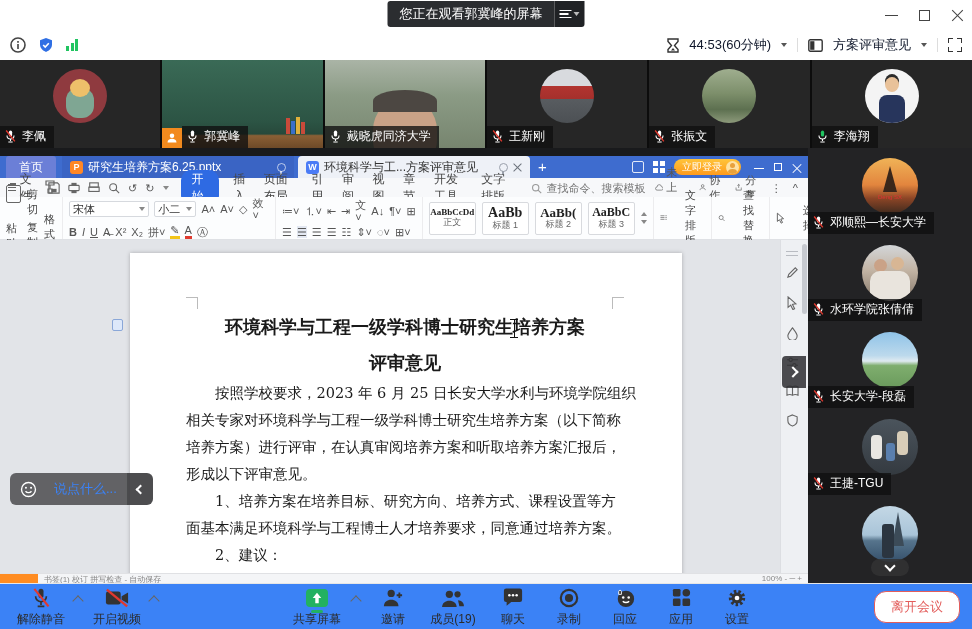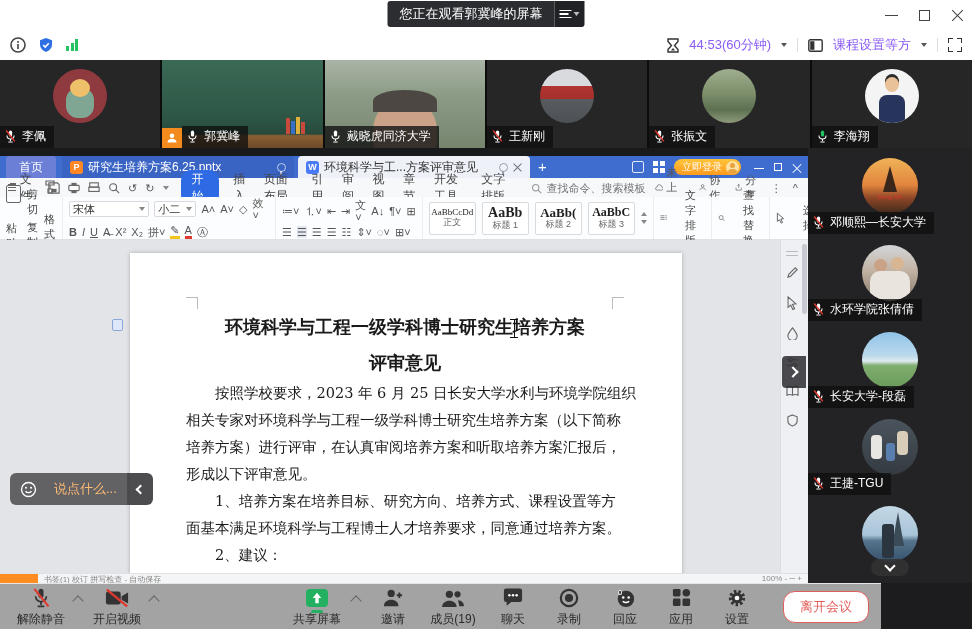--- a/index.html
+++ b/index.html
@@ -25,21 +25,21 @@
   .wc-min::after { content:""; position:absolute; left:0; right:0; top:6px; border-top:1.6px solid #444; }
   .wc-max::after { content:""; position:absolute; inset:1px; border:1.6px solid #444; }
   .wc-close::before,.wc-close::after { content:""; position:absolute; left:-1px; right:-1px; top:6px;
         border-top:1.6px solid #444; }
   .wc-close::before { transform:rotate(45deg);} .wc-close::after { transform:rotate(-45deg);}
 
   
   .statusrow { position:absolute; left:0; top:30px; width:972px; height:30px; background:#fff; }
   .sr-left { position:absolute; left:10px; top:0; height:30px; display:flex; align-items:center; gap:12px; }
   .sr-right { position:absolute; right:10px; top:0; height:30px; display:flex; align-items:center; gap:10px;
-              font-size:13px; color:#8b5cf6; }
+              font-size:13px; color:#0f172a; }
   .sr-sep { width:1px; height:14px; background:#ddd; }
   .bars { display:flex; align-items:flex-end; gap:1.5px; height:12px; }
   .bars i { width:3px; background:#21c461; display:block; }
   .bars i:nth-child(1){height:5px;} .bars i:nth-child(2){height:8px;} .bars i:nth-child(3){height:12px;}
   .fsbrackets { width:14px; height:14px; position:relative; }
   .fsbrackets i { position:absolute; width:5px; height:5px; border:1.8px solid #333; }
   .fsbrackets i:nth-child(1){left:0;top:0;border-right:none;border-bottom:none;}
   .fsbrackets i:nth-child(2){right:0;top:0;border-left:none;border-bottom:none;}
   .fsbrackets i:nth-child(3){left:0;bottom:0;border-right:none;border-top:none;}
   .fsbrackets i:nth-child(4){right:0;bottom:0;border-left:none;border-top:none;}
@@ -149,21 +149,21 @@
   .rrows { display:flex; flex-direction:column; justify-content:center; gap:3px; }
   .rrow { display:flex; align-items:center; gap:5px; }
   .gly { color:#555; font-size:11px; line-height:12px; }
   .combo { border:1px solid #d6d9de; background:#fff; border-radius:2px; font-size:11px; color:#333;
            display:flex; align-items:center; justify-content:space-between; padding:0 3px; height:16px; }
   .clip-ico { width:15px; height:18px; border:1.4px solid #666; border-radius:2px; position:relative; }
   .clip-ico::before { content:""; position:absolute; left:3px; top:-3px; width:6px; height:3px; background:#666; }
   .fmt-b { font-weight:bold; } .fmt-i { font-style:italic; } .fmt-u { text-decoration:underline; }
   .style-card { width:47px; height:33px; border:1px solid #d8dade; background:#fff; border-radius:2px;
                 display:flex; flex-direction:column; align-items:center; justify-content:center; line-height:1.1; }
-  .style-card .sample { font-family:"Liberation Serif",serif; color:#222; }
+  .style-card .sample { font-family:"Liberation Serif",serif; color:#222;font-weight:bold; }
   .style-card .sname { font-size:9px; color:#666; }
   .bigtool { display:flex; flex-direction:row; align-items:center; justify-content:center; gap:18px; color:#444; }
   .bigtool svg { display:block; }
 
   
   .docarea { position:absolute; left:0; top:240px; width:780px; height:333px; background:#e2e4e8; overflow:hidden; }
   .page { position:absolute; left:130px; top:13px; width:552px; height:360px; background:#fff;
           box-shadow:0 0 4px rgba(0,0,0,.25); }
   .cornermark { position:absolute; width:12px; height:12px; border-top:1px solid #bbb; }
   .cm-l { left:56px; top:44px; border-right:1px solid #bbb; }
@@ -233,27 +233,27 @@
   .more-chip { position:absolute; left:50%; transform:translateX(-50%); bottom:6px; width:38px; height:17px;
                background:rgba(50,50,52,.85); border-radius:9px; display:flex; align-items:center; justify-content:center; }
   .chev-down { width:8px; height:8px; border-left:2.2px solid #fff; border-bottom:2.2px solid #fff;
                transform:rotate(-45deg); margin-top:-3px; }
 
   
   .chatpill { position:absolute; left:10px; top:473px; height:32px; display:flex; align-items:stretch;
               border-radius:6px; overflow:hidden; }
   .cp-main { background:rgba(80,80,82,.88); display:flex; align-items:center; gap:8px; padding:0 10px; }
   .cp-sep { width:1px; background:rgba(255,255,255,.25); margin:7px 0; }
-  .cp-text { color:#fdba74; font-size:13px; }
+  .cp-text { color:#3b82f6; font-size:13px; }
   .cp-collapse { background:rgba(62,62,64,.92); width:26px; display:flex; align-items:center; justify-content:center; }
   .chev-left { width:7px; height:7px; border-left:2px solid #fff; border-bottom:2px solid #fff;
                transform:rotate(45deg); margin-left:2px; }
 
   
-  .bottombar { position:absolute; left:0; top:583px; width:881px; height:46px; background:#a3a3a3;
+  .bottombar { position:absolute; left:0; top:583px; width:972px; height:46px; background:#3b82f6;
                border-top:1px solid #e6e6e6; }
   .bb-group { position:absolute; top:0; height:46px; display:flex; align-items:center; }
   .bb-left { left:12px; gap:4px; } .bb-center { left:288px; gap:6px; }
   .bb-item { display:flex; flex-direction:column; align-items:center; justify-content:center; gap:2px;
              width:58px; cursor:pointer; }
   .bb-item.narrow { width:50px; }
   .bb-label { font-size:12px; color:#2b2b2b; white-space:nowrap; }
   .bb-ico { height:22px; display:flex; align-items:center; justify-content:center; position:relative; }
   .bb-chev { width:8px; height:8px; border-left:1.8px solid #666; border-top:1.8px solid #666;
              transform:rotate(45deg); margin:0 2px 12px 0; cursor:pointer; }
@@ -311,21 +311,21 @@
         <path d="M1 1h10v2.5L7.5 7.5 11 11.5V14H1v-2.5l3.5-4L1 3.5z" fill="none" stroke="#333" stroke-width="1.4"></path>
         <path d="M4 12.5h4L6 10z" fill="#333"></path>
       </svg>
       <span>44:53(60分钟)</span>
       <span class="caret-down" style="border-top-color:#555"></span>
       <span class="sr-sep"></span>
       <svg width="15" height="13" viewBox="0 0 15 13">
         <rect x="0.8" y="0.8" width="13.4" height="11.4" rx="1.5" fill="none" stroke="#333" stroke-width="1.4"></rect>
         <rect x="2.2" y="2.2" width="4.2" height="8.6" fill="#333"></rect>
       </svg>
-      <span>课程设置等方</span>
+      <span>方案评审意见</span>
       <span class="caret-down" style="border-top-color:#555"></span>
       <span class="sr-sep"></span>
       <span class="fsbrackets">
           <i></i>
           <i></i>
           <i></i>
           <i></i>
         </span>
     </div>
   </div>

